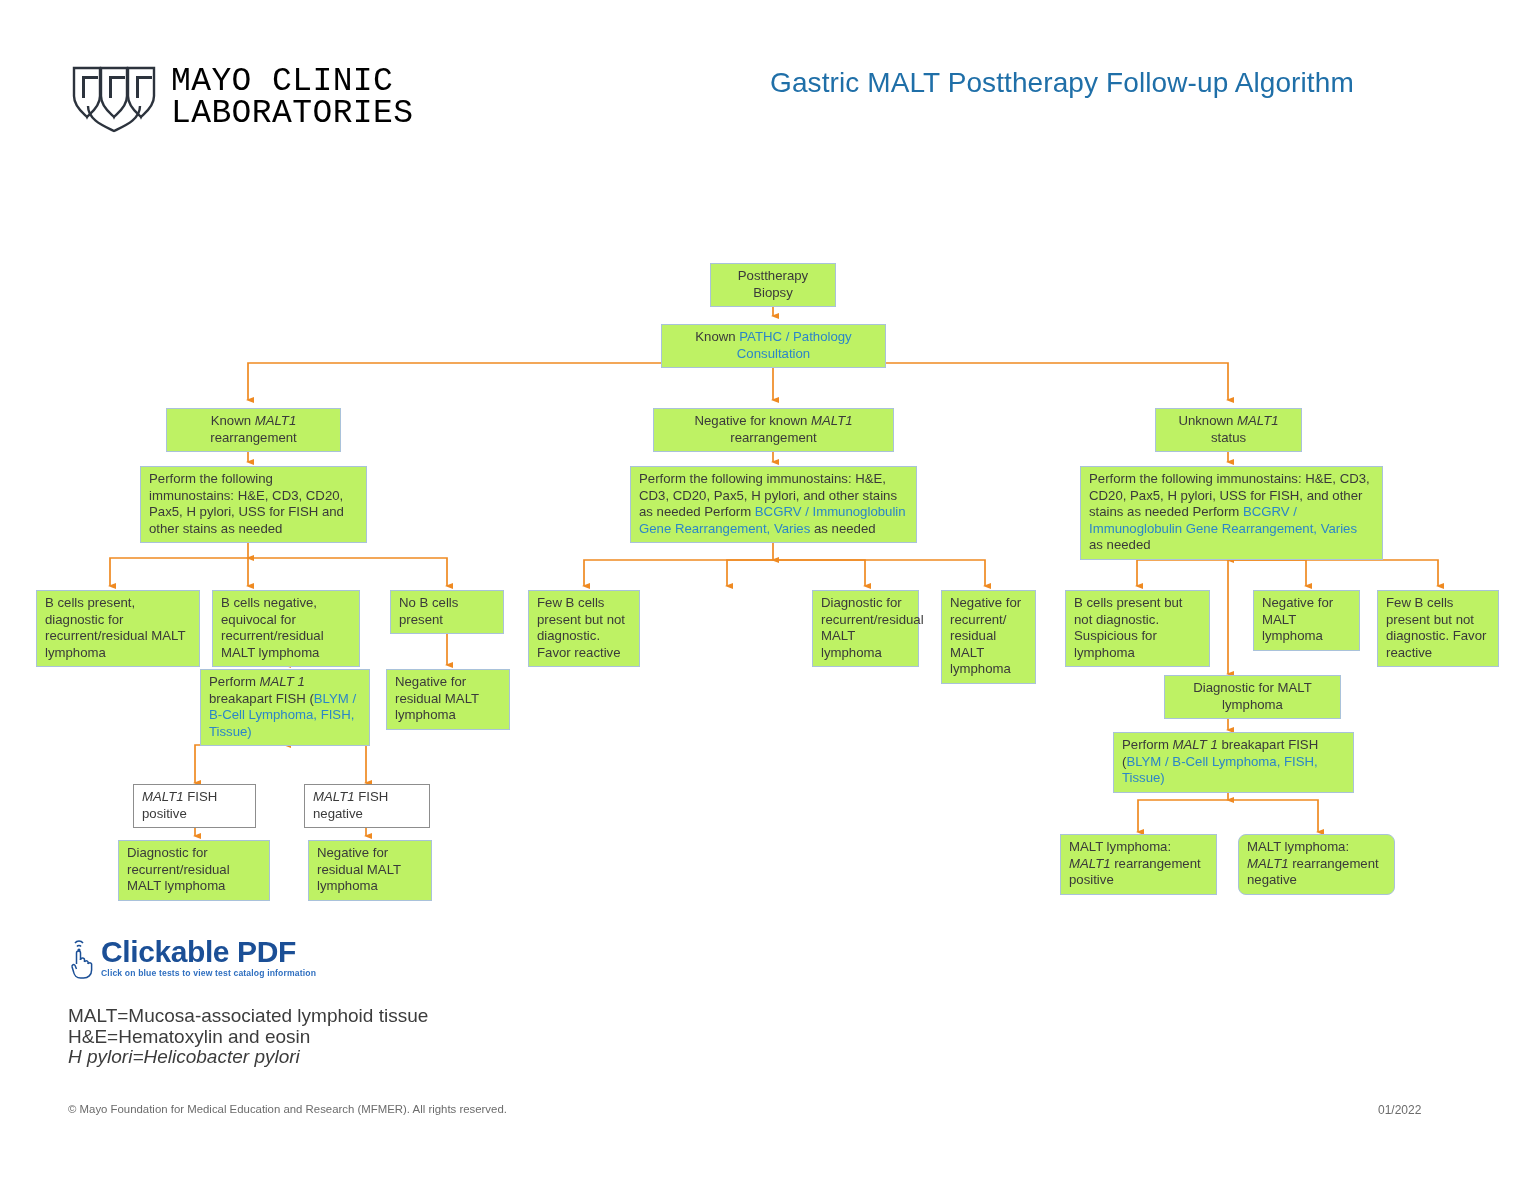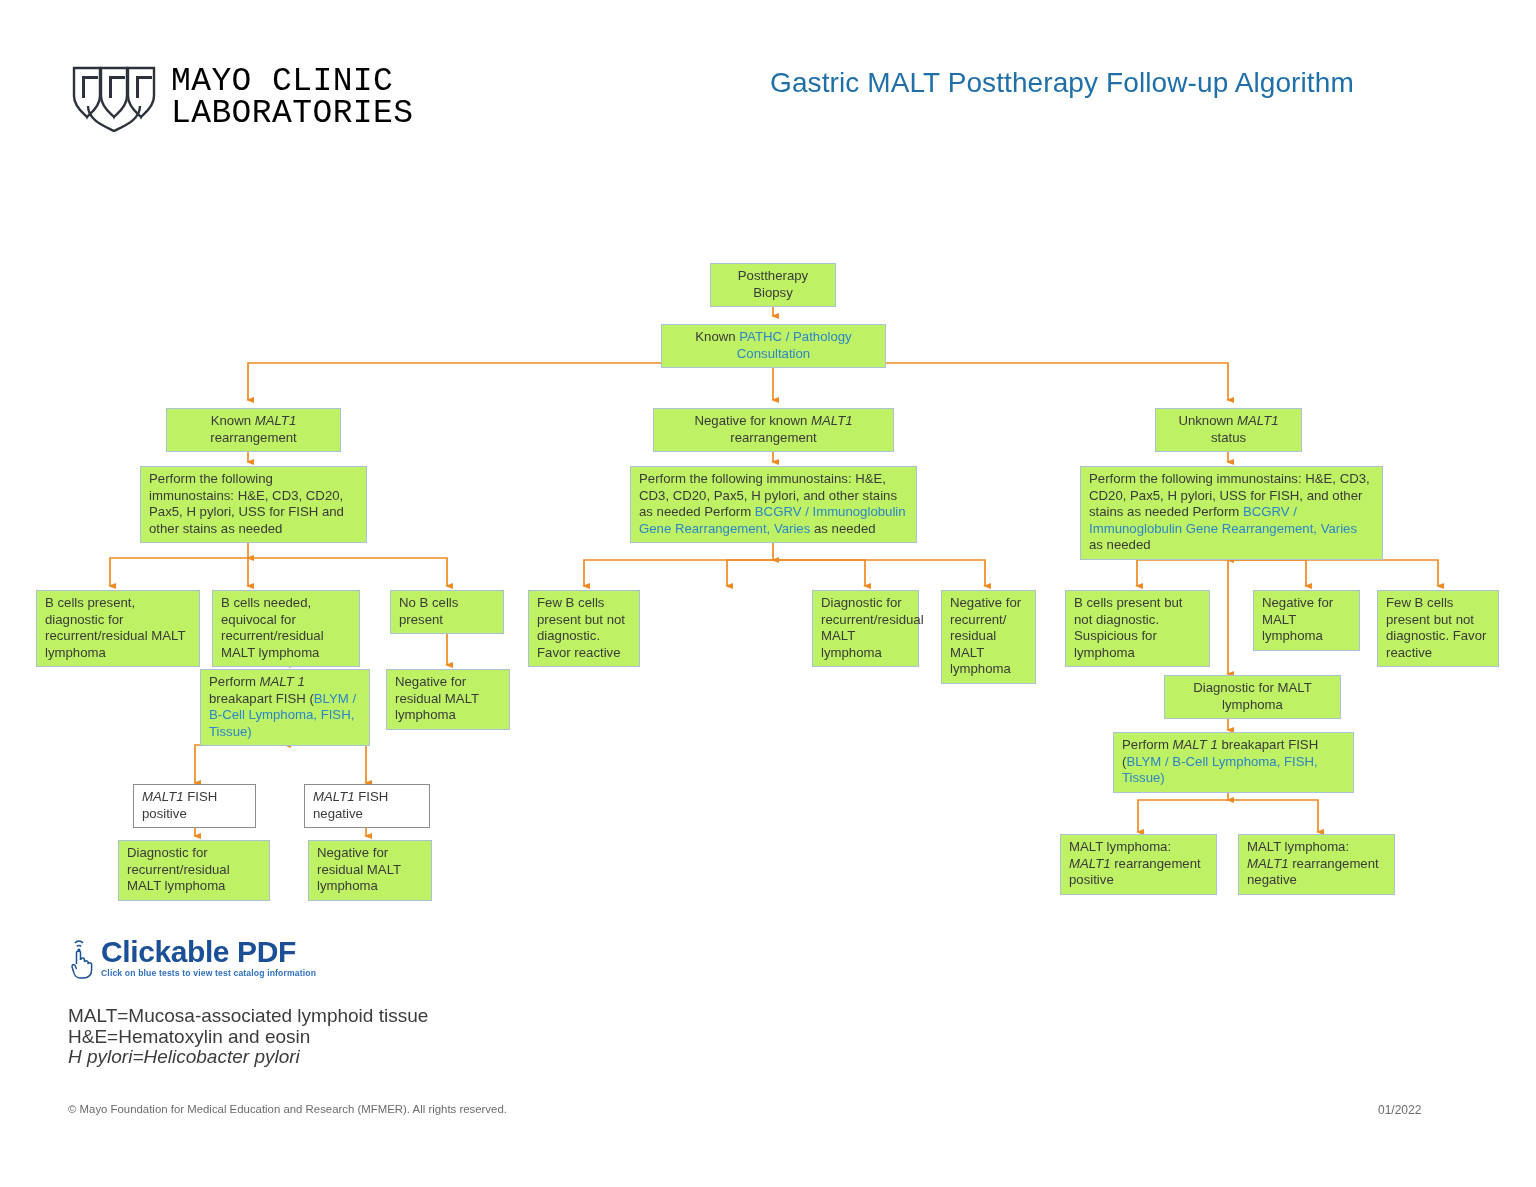--- a/index.html
+++ b/index.html
@@ -172,21 +172,21 @@
 
   <div class="node" style="left:630px; top:466px; width:287px;">
     <span>Perform the following immunostains: H&amp;E, CD3, CD20, Pax5, H pylori, and other stains as needed Perform </span><span class="lk">BCGRV / Immunoglobulin Gene Rearrangement, Varies</span><span> as needed</span>
   </div>
 
   <div class="node" style="left:1080px; top:466px; width:303px;">
     <span>Perform the following immunostains: H&amp;E, CD3, CD20, Pax5, H pylori, USS for FISH, and other stains as needed Perform </span><span class="lk">BCGRV / Immunoglobulin Gene Rearrangement, Varies</span><span> as needed</span>
   </div>
 
   <div class="node" style="left:36px; top:590px; width:164px;">B cells present, diagnostic for recurrent/residual MALT lymphoma</div>
-  <div class="node" style="left:212px; top:590px; width:148px;">B cells needed, equivocal for recurrent/residual MALT lymphoma</div>
+  <div class="node" style="left:212px; top:590px; width:148px;">B cells negative, equivocal for recurrent/residual MALT lymphoma</div>
   <div class="node" style="left:390px; top:590px; width:114px;">No B cells present</div>
 
   <div class="node" style="left:386px; top:669px; width:124px;">Negative for residual MALT lymphoma</div>
 
   <div class="node" style="left:200px; top:669px; width:170px;">
     <span>Perform </span><span class="it">MALT 1</span><span> breakapart FISH (</span><span class="lk">BLYM / B-Cell Lymphoma, FISH, Tissue</span><span class="lk">)</span>
   </div>
 
   <div class="node white" style="left:133px; top:784px; width:123px;">
     <span class="it">MALT1</span><span> FISH positive</span>
@@ -208,21 +208,21 @@
 
   <div class="node center" style="left:1140px; top:675px; width:177px;margin-left:24px;">Diagnostic for MALT lymphoma</div>
 
   <div class="node" style="left:1113px; top:732px; width:241px;">
     <span>Perform </span><span class="it">MALT 1</span><span> breakapart FISH (</span><span class="lk">BLYM / B-Cell Lymphoma, FISH, Tissue</span><span class="lk">)</span>
   </div>
 
   <div class="node" style="left:1060px; top:834px; width:157px;">
     <span>MALT lymphoma: </span><span class="it">MALT1</span><span> rearrangement positive</span>
   </div>
-  <div class="node" style="left:1238px; top:834px; width:157px;">
+  <div class="node" style="left:1238px; top:834px; width:157px;border-radius:8px;">
     <span>MALT lymphoma: </span><span class="it">MALT1</span><span> rearrangement negative</span>
   </div>
 
   <div class="cpdf">
     <svg class="cpdf-icon" viewBox="0 0 30 40">
       <g fill="none" stroke="#1b4f96" stroke-width="1.5">
         <path d="M9 3 a5 5 0 0 1 8 0"></path>
         <path d="M11 6.5 a2.4 2.4 0 0 1 4 0"></path>
         <path d="M10.5 13 V24 M10.5 13 a2 2 0 0 1 4 0 V20"></path>
         <path d="M14.5 20 a2 2 0 0 1 4 0 V22"></path>

